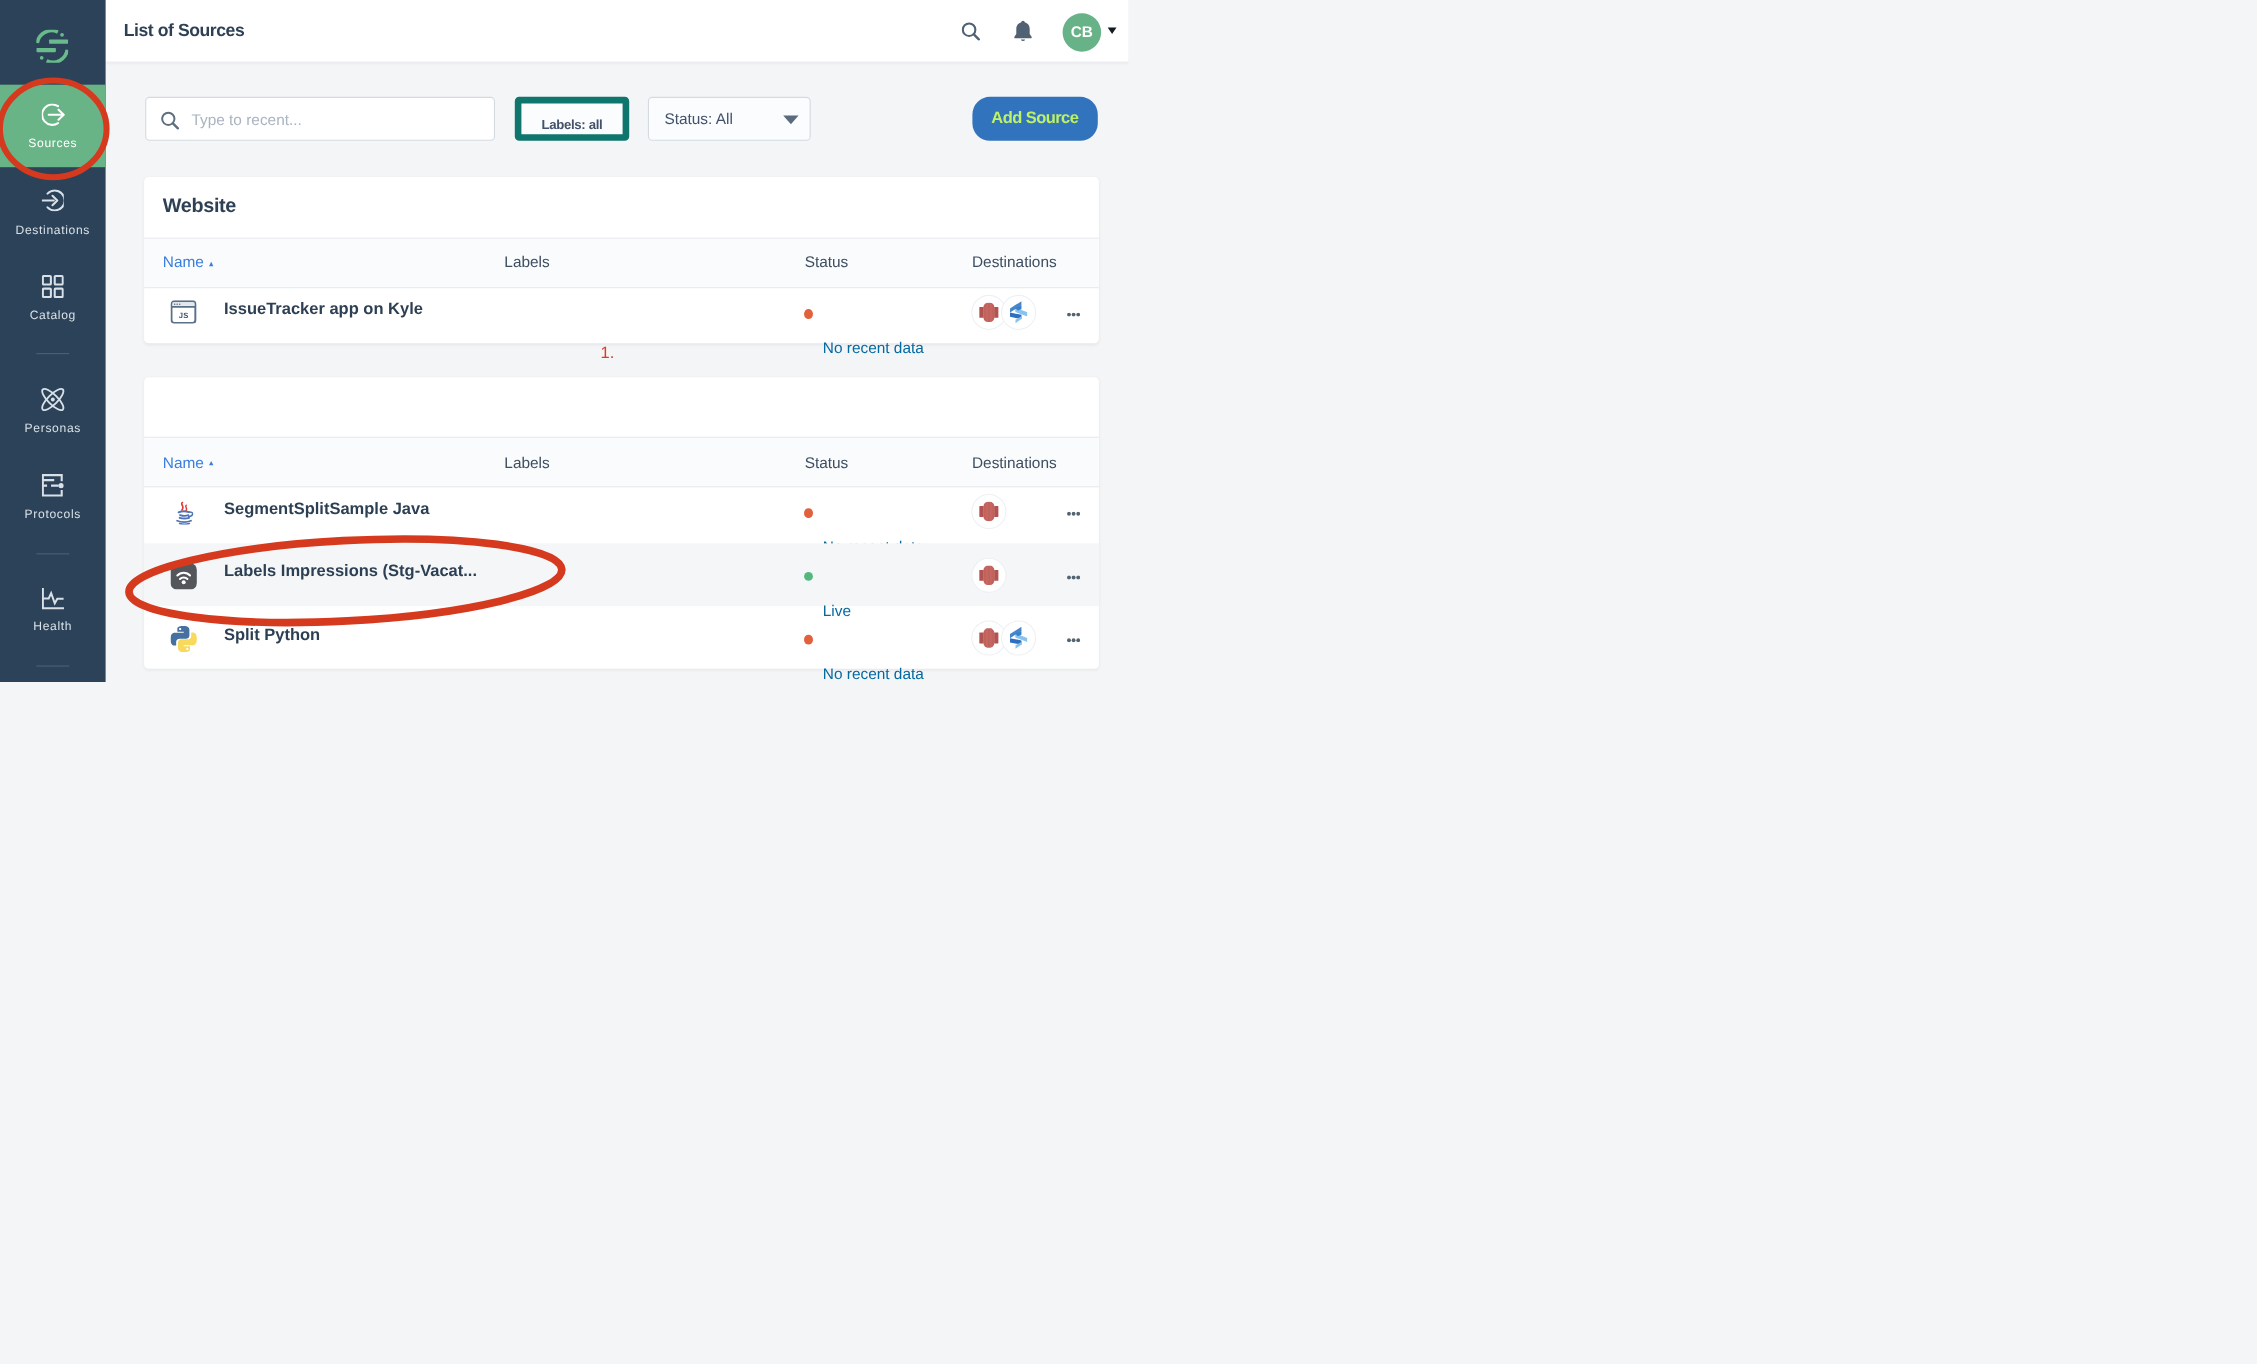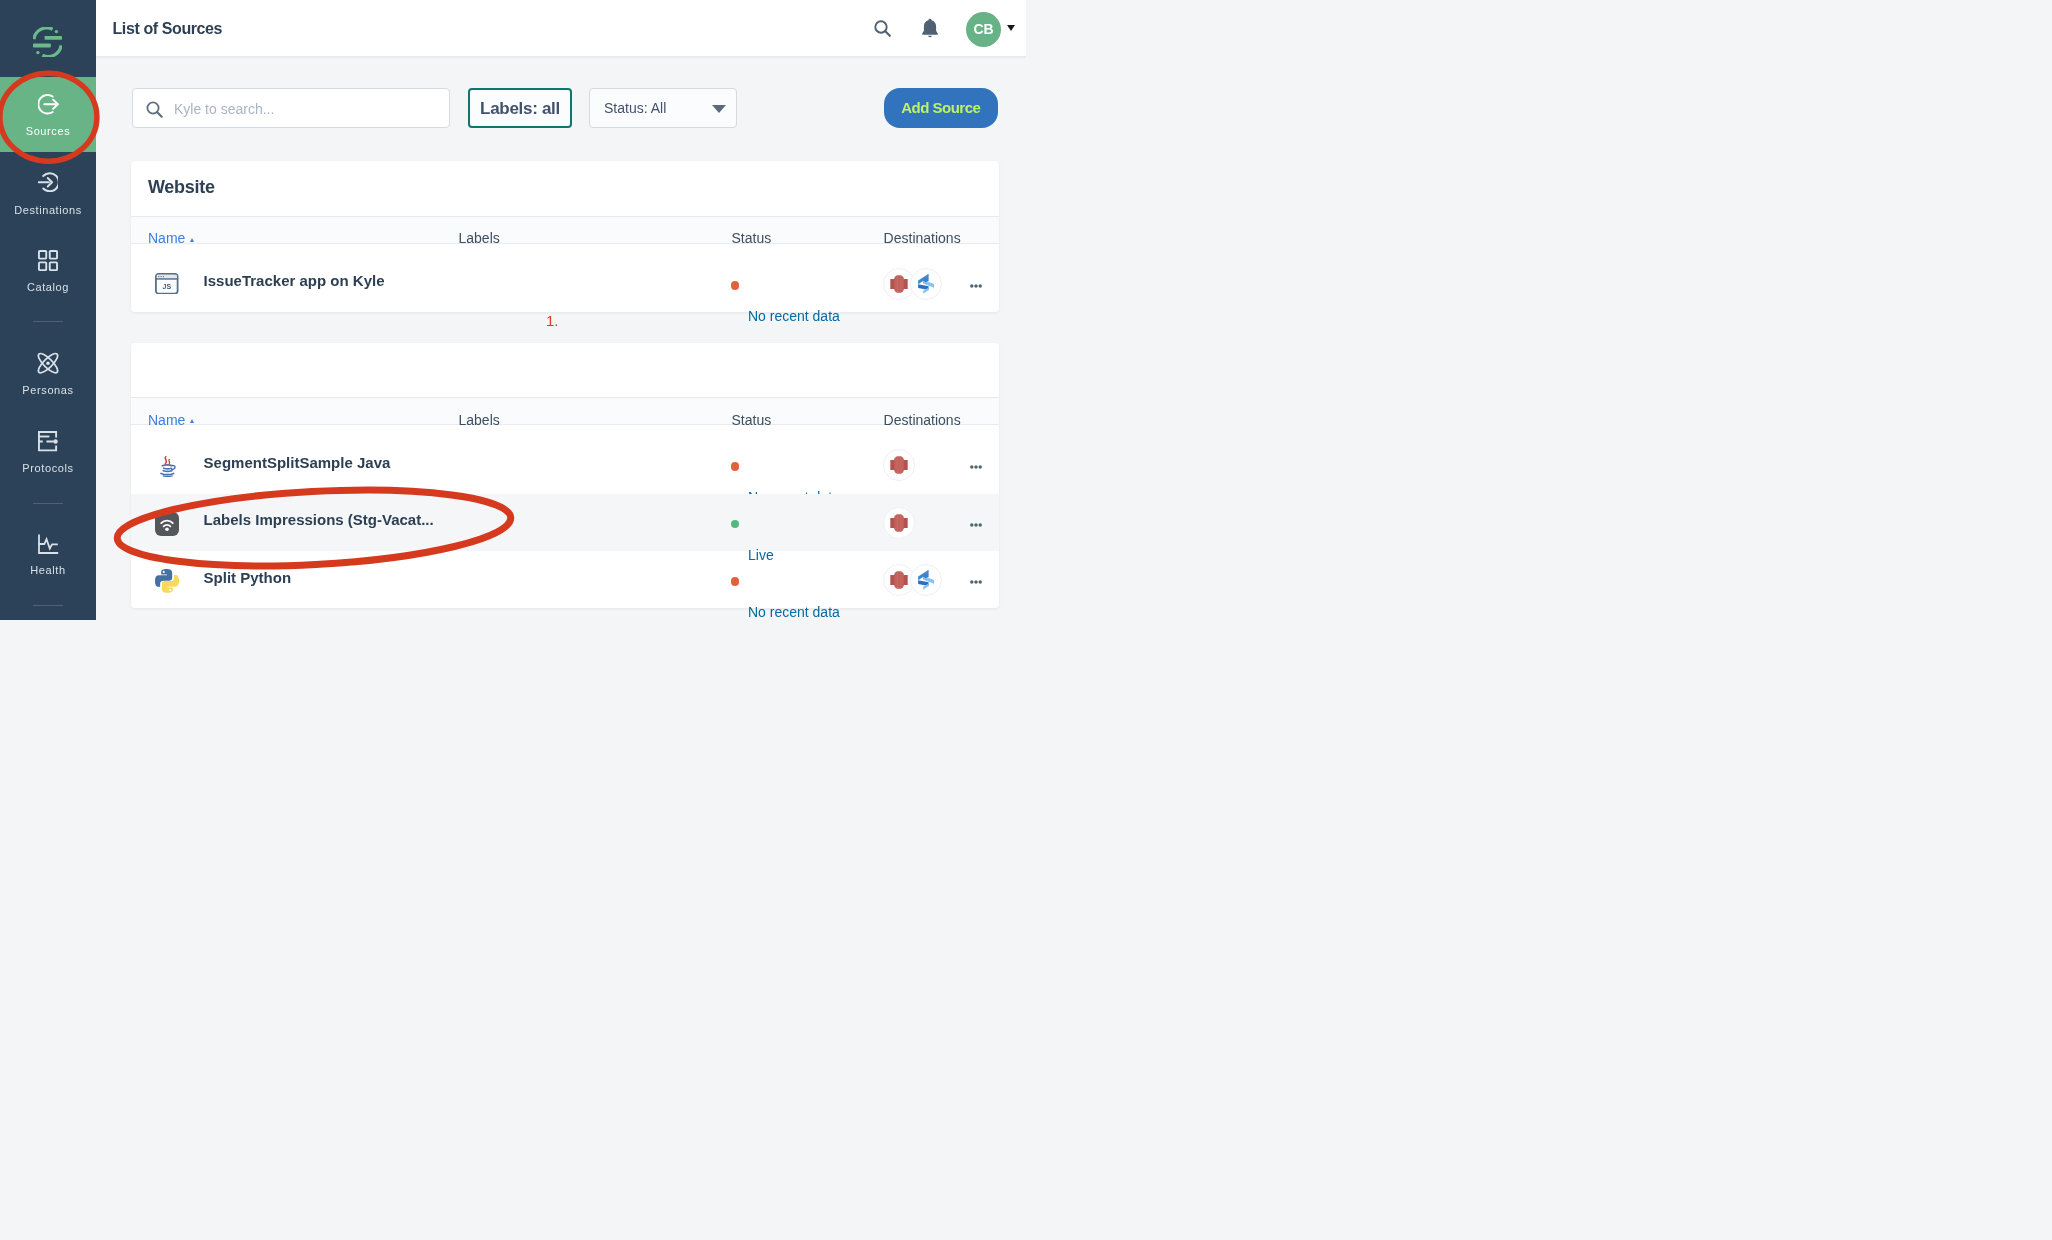--- a/index.html
+++ b/index.html
@@ -15,32 +15,32 @@
 
 
 .topbar { position:absolute; left:96px; top:0; width:930px; height:57px; background:#fff; border-bottom:1px solid #e6e9ed; box-shadow:0 1px 2px rgba(50,60,70,0.05); z-index:4; }
 .page-title { position:absolute; left:16.5px; top:21.2px; font-size:16px; line-height:16px; font-weight:700; letter-spacing:-0.4px; color:#2e4154; }
 .avatar { position:absolute; left:870px; top:12px; width:35px; height:35px; border-radius:50%; background:#67b286; color:#fff; font-size:14px; font-weight:700; text-align:center; line-height:35px; }
 .caret { position:absolute; left:911px; top:25px; width:0; height:0; border-left:4px solid transparent; border-right:4px solid transparent; border-top:6.6px solid #151a1e; }
 
 
 .search-box { position:absolute; left:132px; top:88px; width:318px; height:40px; background:#fff; border:1px solid #d4dae0; border-radius:4px; }
 .search-box .ph { position:absolute; left:41px; top:12px; font-size:14px; line-height:17px; color:#a9b4c0; }
-.btn-labels { position:absolute; left:468px; top:88px; width:104px; height:40px; background:#fbfcfd; border:2px solid #0f766e; border-radius:4px; font-size:17px; font-weight:700; letter-spacing:-0.3px; color:#42526b; text-align:center; line-height:38px; }
+.btn-labels { position:absolute; left:468px; top:88px; width:104px; height:40px; background:#fbfcfd; border:6px solid #0f766e; border-radius:4px; font-size:12px; font-weight:700; letter-spacing:-0.3px; color:#42526b; text-align:center; line-height:38px; }
 .btn-status { position:absolute; left:589px; top:88px; width:148px; height:40px; background:#fbfcfd; border:1px solid #d4dae0; border-radius:4px; }
 .btn-status .txt { position:absolute; left:14px; top:11px; font-size:14px; line-height:17px; color:#42526b; }
 .btn-status .dcaret { position:absolute; left:122px; top:16px; width:0; height:0; border-left:7px solid transparent; border-right:7px solid transparent; border-top:8px solid #5a6b7e; }
 .btn-add { position:absolute; left:883.5px; top:88px; width:114.5px; height:40px; background:#3174bd; border-radius:16px; color:#bef264; font-size:15px; font-weight:700; letter-spacing:-0.5px; text-align:center; line-height:40px; }
 
 
 .card { position:absolute; left:131px; width:868px; background:#fff; border-radius:4px; box-shadow:0 1px 3px rgba(40,50,60,0.08); }
 .card-website { top:161px; height:150.5px; }
 .card-server { top:343.4px; height:265.1px; }
 .card h2 { font-size:18px; line-height:18px; font-weight:700; letter-spacing:-0.3px; color:#2e4154; padding:17px 0 0 17px; }
-.thead { position:absolute; left:0; width:868px; height:28px; background:#fafbfc; border-top:1px solid #e7eaee; border-bottom:1px solid #e7eaee; font-size:14px; line-height:14px; color:#3d4e60; }
+.thead { position:absolute; left:0; width:868px; height:46px; background:#fafbfc; border-top:1px solid #e7eaee; border-bottom:1px solid #e7eaee; font-size:14px; line-height:14px; color:#3d4e60; }
 .card-website .thead { top:54.5px; }
 .card-server .thead { top:53.6px; }
 .thead div { position:absolute; top:14.7px; }
 .thead .c-name { left:17px; color:#3a7ede; }
 .thead .c-labels { left:327.5px; }
 .thead .c-status { left:600.5px; }
 .thead .c-dest { left:752.6px; }
 .sort { display:inline-block; width:0; height:0; border-left:2.2px solid transparent; border-right:2.2px solid transparent; border-bottom:4.5px solid #3a7ede; margin:0 0 1.5px 4.5px; }
 .row { position:absolute; left:0; width:868px; }
 .row.alt { background:#f4f6f8; }
@@ -143,21 +143,21 @@
   <div class="sep" style="top:320.5px;"></div>
   <div class="sep" style="top:502.7px;"></div>
   <div class="sep" style="top:604.5px;"></div>
 </div>
 
 <div class="search-box">
   <svg style="position:absolute; left:13px; top:12px;" width="17" height="17" viewBox="0 0 17 17" fill="none" stroke="#5d6f80" stroke-width="1.8">
     <circle cx="7" cy="7" r="5.6"></circle>
     <path d="M11.2 11.2 L 15.7 15.7" stroke-width="2.2" stroke-linecap="round"></path>
   </svg>
-  <div class="ph">Kyle to search...</div>
+  <div class="ph">Type to recent...</div>
 </div>
 <div class="btn-labels">Labels: all</div>
 <div class="btn-status">
     <div class="txt">Status: All</div>
     <div class="dcaret"></div>
   </div>
 <div class="btn-add">Add Source</div>
 
 <div class="card card-website">
   <h2>Website</h2>

